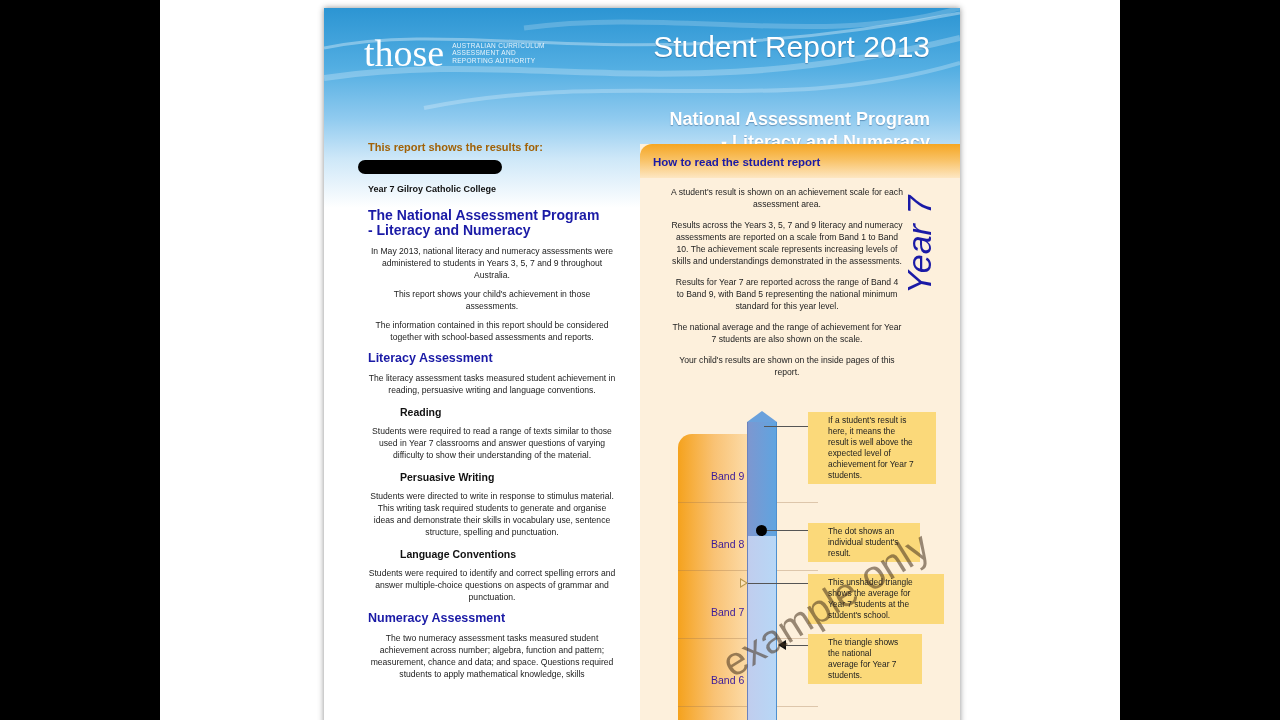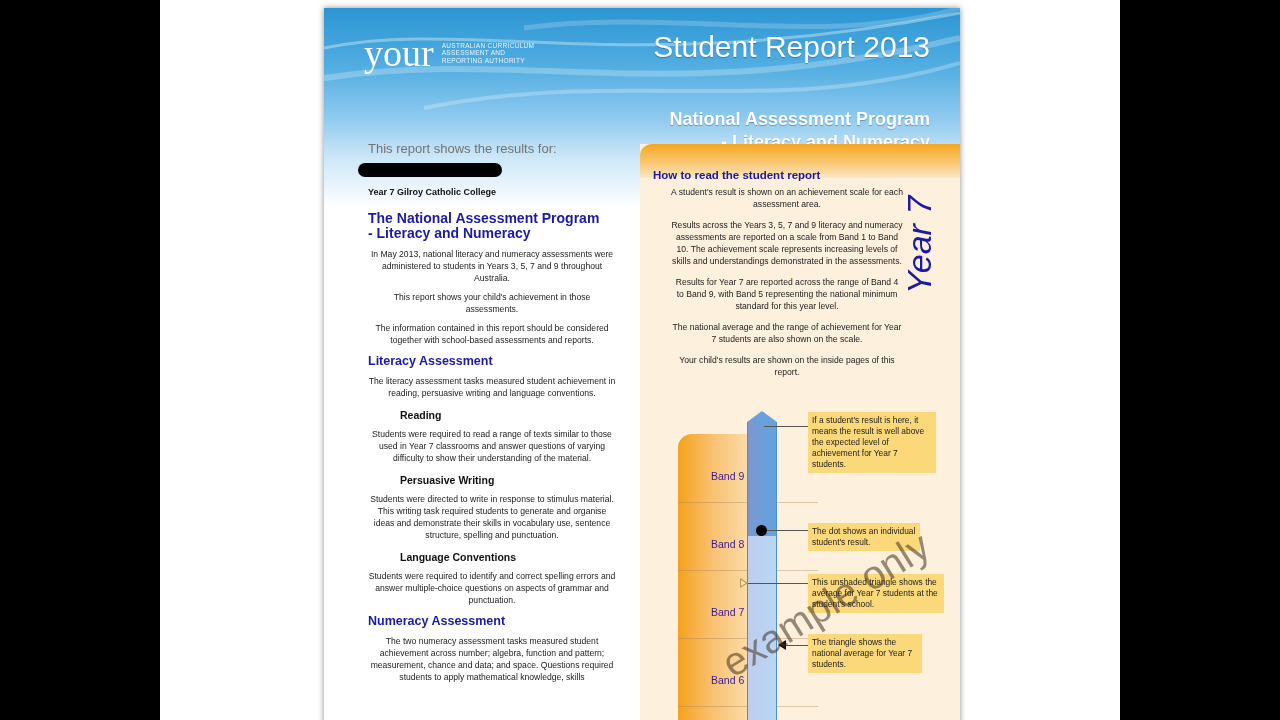--- a/index.html
+++ b/index.html
@@ -22,37 +22,37 @@
   .banner svg { position: absolute; left: 0; top: 0; }
 
   .logo { position: absolute; left: 40px; top: 26px; display: flex; align-items: center; }
   .logo-word { font-family: "Liberation Serif", serif; color: #fff; font-size: 38px; letter-spacing: 0px; line-height: 1; }
   .logo-sub { margin-left: 8px; color: #e8f4fc; font-size: 6.5px; line-height: 7.5px; letter-spacing: 0.3px; text-transform: uppercase; }
 
   .title-main { position: absolute; right: 30px; top: 22px; color: #fff; font-weight: normal; font-size: 30px; text-shadow: 0 1px 1px rgba(0,40,90,0.35); }
   .title-sub { position: absolute; right: 30px; top: 72px; color: #fff; font-weight: bold; font-size: 18px; text-align: right; line-height: 23px; text-shadow: 0 1px 1px rgba(0,40,90,0.35); margin-top: 28px; }
 
   .left-col { position: absolute; left: 44px; top: 133px; width: 248px; }
-  .results-for { color: #737373; font-weight: normal; font-size: 13px; }
+  .results-for { color: #a16207; font-weight: bold; font-size: 11px; }
   .redaction { width: 144px; height: 14px; background: #000; border-radius: 8px; margin: 7px 0 0 -10px; }
   .school { font-weight: bold; font-size: 9px; color: #111; margin-top: 10px; }
   .h-blue { color: #1a1aa6; font-weight: bold; font-size: 14px; line-height: 15px; margin-top: 14px; }
   .h-blue2 { color: #1a1aa6; font-weight: bold; font-size: 12.5px; margin-top: 8px; }
   .h-black { color: #111; font-weight: bold; font-size: 10.5px; margin-top: 10px; padding-left: 32px; }
   .para { font-size: 8.6px; line-height: 12px; color: #222; margin-top: 7px; text-align: center; }
 
   .right-panel {
     position: absolute; left: 316px; top: 136px; width: 320px; height: 620px;
     background: #fdf0dc;
   }
   .panel-header {
     height: 34px;
     background: linear-gradient(180deg, #f5a623 0%, #f9c46b 50%, #fde7c3 100%);
     border-top-left-radius: 12px;
-    padding: 25px 0 0 13px;
+    padding: 12px 0 0 13px;
     color: #1a1aa6; font-weight: bold; font-size: 11.5px;
   }
   .panel-text { position: absolute; left: 31px; top: 42px; width: 232px; }
   .panel-text .para { font-size: 8.6px; line-height: 12px; margin-top: 0; margin-bottom: 9px; }
 
   .year-vertical {
     position: absolute; left: 260px; top: 150px;
     color: #1a1aa6; font-size: 34px; font-style: italic;
     transform: rotate(-90deg); transform-origin: left top;
     white-space: nowrap;
@@ -75,21 +75,21 @@
   .blue-light { position: absolute; left: 108px; top: 128px; width: 28px; height: 240px; background: linear-gradient(90deg, #c0cdee 0%, #b7d7f6 100%); }
   .arrow-top { position: absolute; left: 107px; top: 3px; width: 0; height: 0; border-left: 15px solid transparent; border-right: 15px solid transparent; border-bottom: 11px solid #6aa1dc; }
 
   .dot { position: absolute; left: 116px; top: 117px; width: 11px; height: 11px; border-radius: 50%; background: #000; }
   .tri-open { position: absolute; left: 100px; top: 170px; width: 0; height: 0; border-top: 5px solid transparent; border-bottom: 5px solid transparent; border-left: 8px solid #b9974e; }
   .tri-open::after { content: ""; position: absolute; left: -7px; top: -3px; border-top: 3px solid transparent; border-bottom: 3px solid transparent; border-left: 5px solid #fde3b8; }
   .tri-solid { position: absolute; left: 138px; top: 232px; width: 0; height: 0; border-top: 5px solid transparent; border-bottom: 5px solid transparent; border-right: 8px solid #111; }
 
   .leader { position: absolute; height: 1px; background: #555; }
 
-  .callout { position: absolute; background: #fbd97a; font-size: 8.4px; line-height: 11px; color: #222; padding: 3px 4px; }
+  .callout { position: absolute; background: #fbd97a; font-size: 8.4px; line-height: 11px; color: #222; padding: 3px 20px; }
 
   .watermark {
     position: absolute; left: 390px; top: 640px;
     font-size: 40px; color: rgba(70,50,30,0.55);
     transform: rotate(-32deg); transform-origin: left top;
     white-space: nowrap; pointer-events: none;
   }
 </style>
 </head>
 <body>
@@ -98,21 +98,21 @@
   <div class="page">
 
     <div class="banner">
       <svg width="636" height="200">
         <path d="M0 40 C 150 10, 300 70, 636 5" stroke="rgba(255,255,255,0.35)" stroke-width="3" fill="none"></path>
         <path d="M0 70 C 200 40, 350 100, 636 30" stroke="rgba(255,255,255,0.25)" stroke-width="6" fill="none"></path>
         <path d="M100 100 C 300 60, 450 110, 636 55" stroke="rgba(255,255,255,0.25)" stroke-width="4" fill="none"></path>
         <path d="M200 20 C 350 0, 500 40, 636 0" stroke="rgba(255,255,255,0.2)" stroke-width="5" fill="none"></path>
       </svg>
       <div class="logo">
-        <span class="logo-word">your</span>
+        <span class="logo-word">those</span>
         <div class="logo-sub">
           <div>Australian Curriculum</div>
           <div>Assessment and</div>
           <div>Reporting Authority</div>
         </div>
       </div>
       <div class="title-main">Student Report 2013</div>
       <div class="title-sub">
         <div>National Assessment Program</div>
         <div>- Literacy and Numeracy</div>

